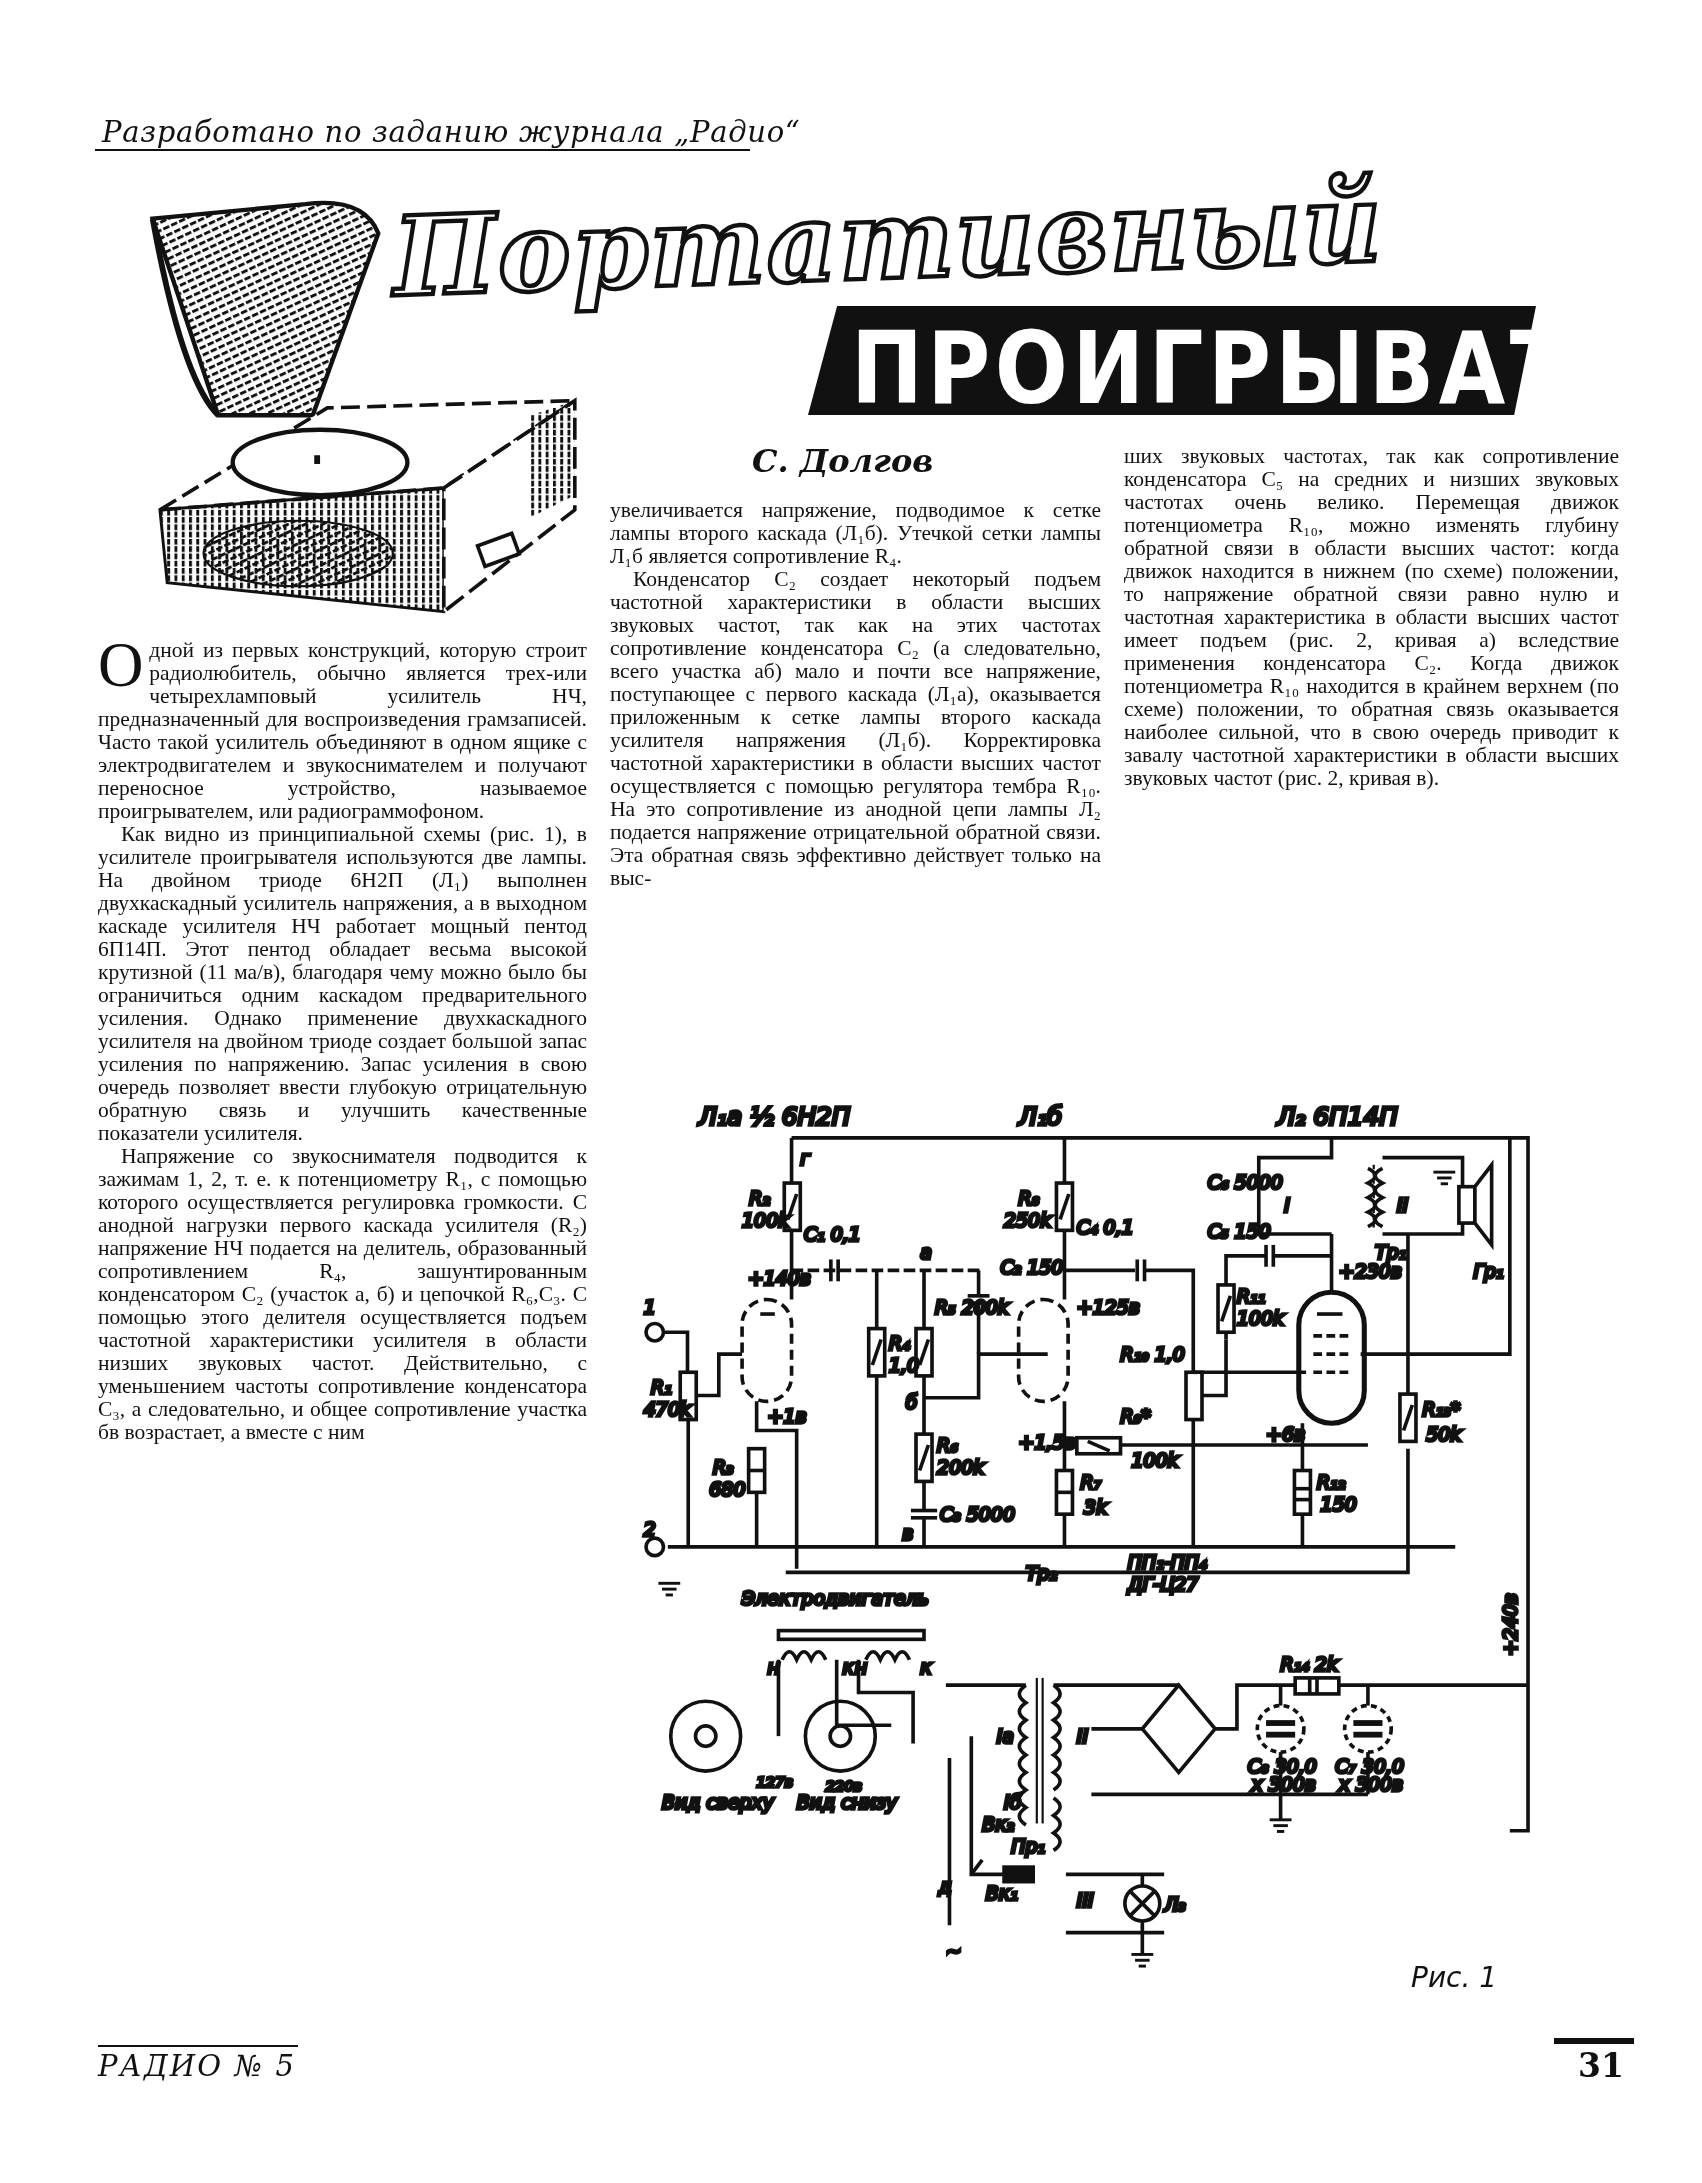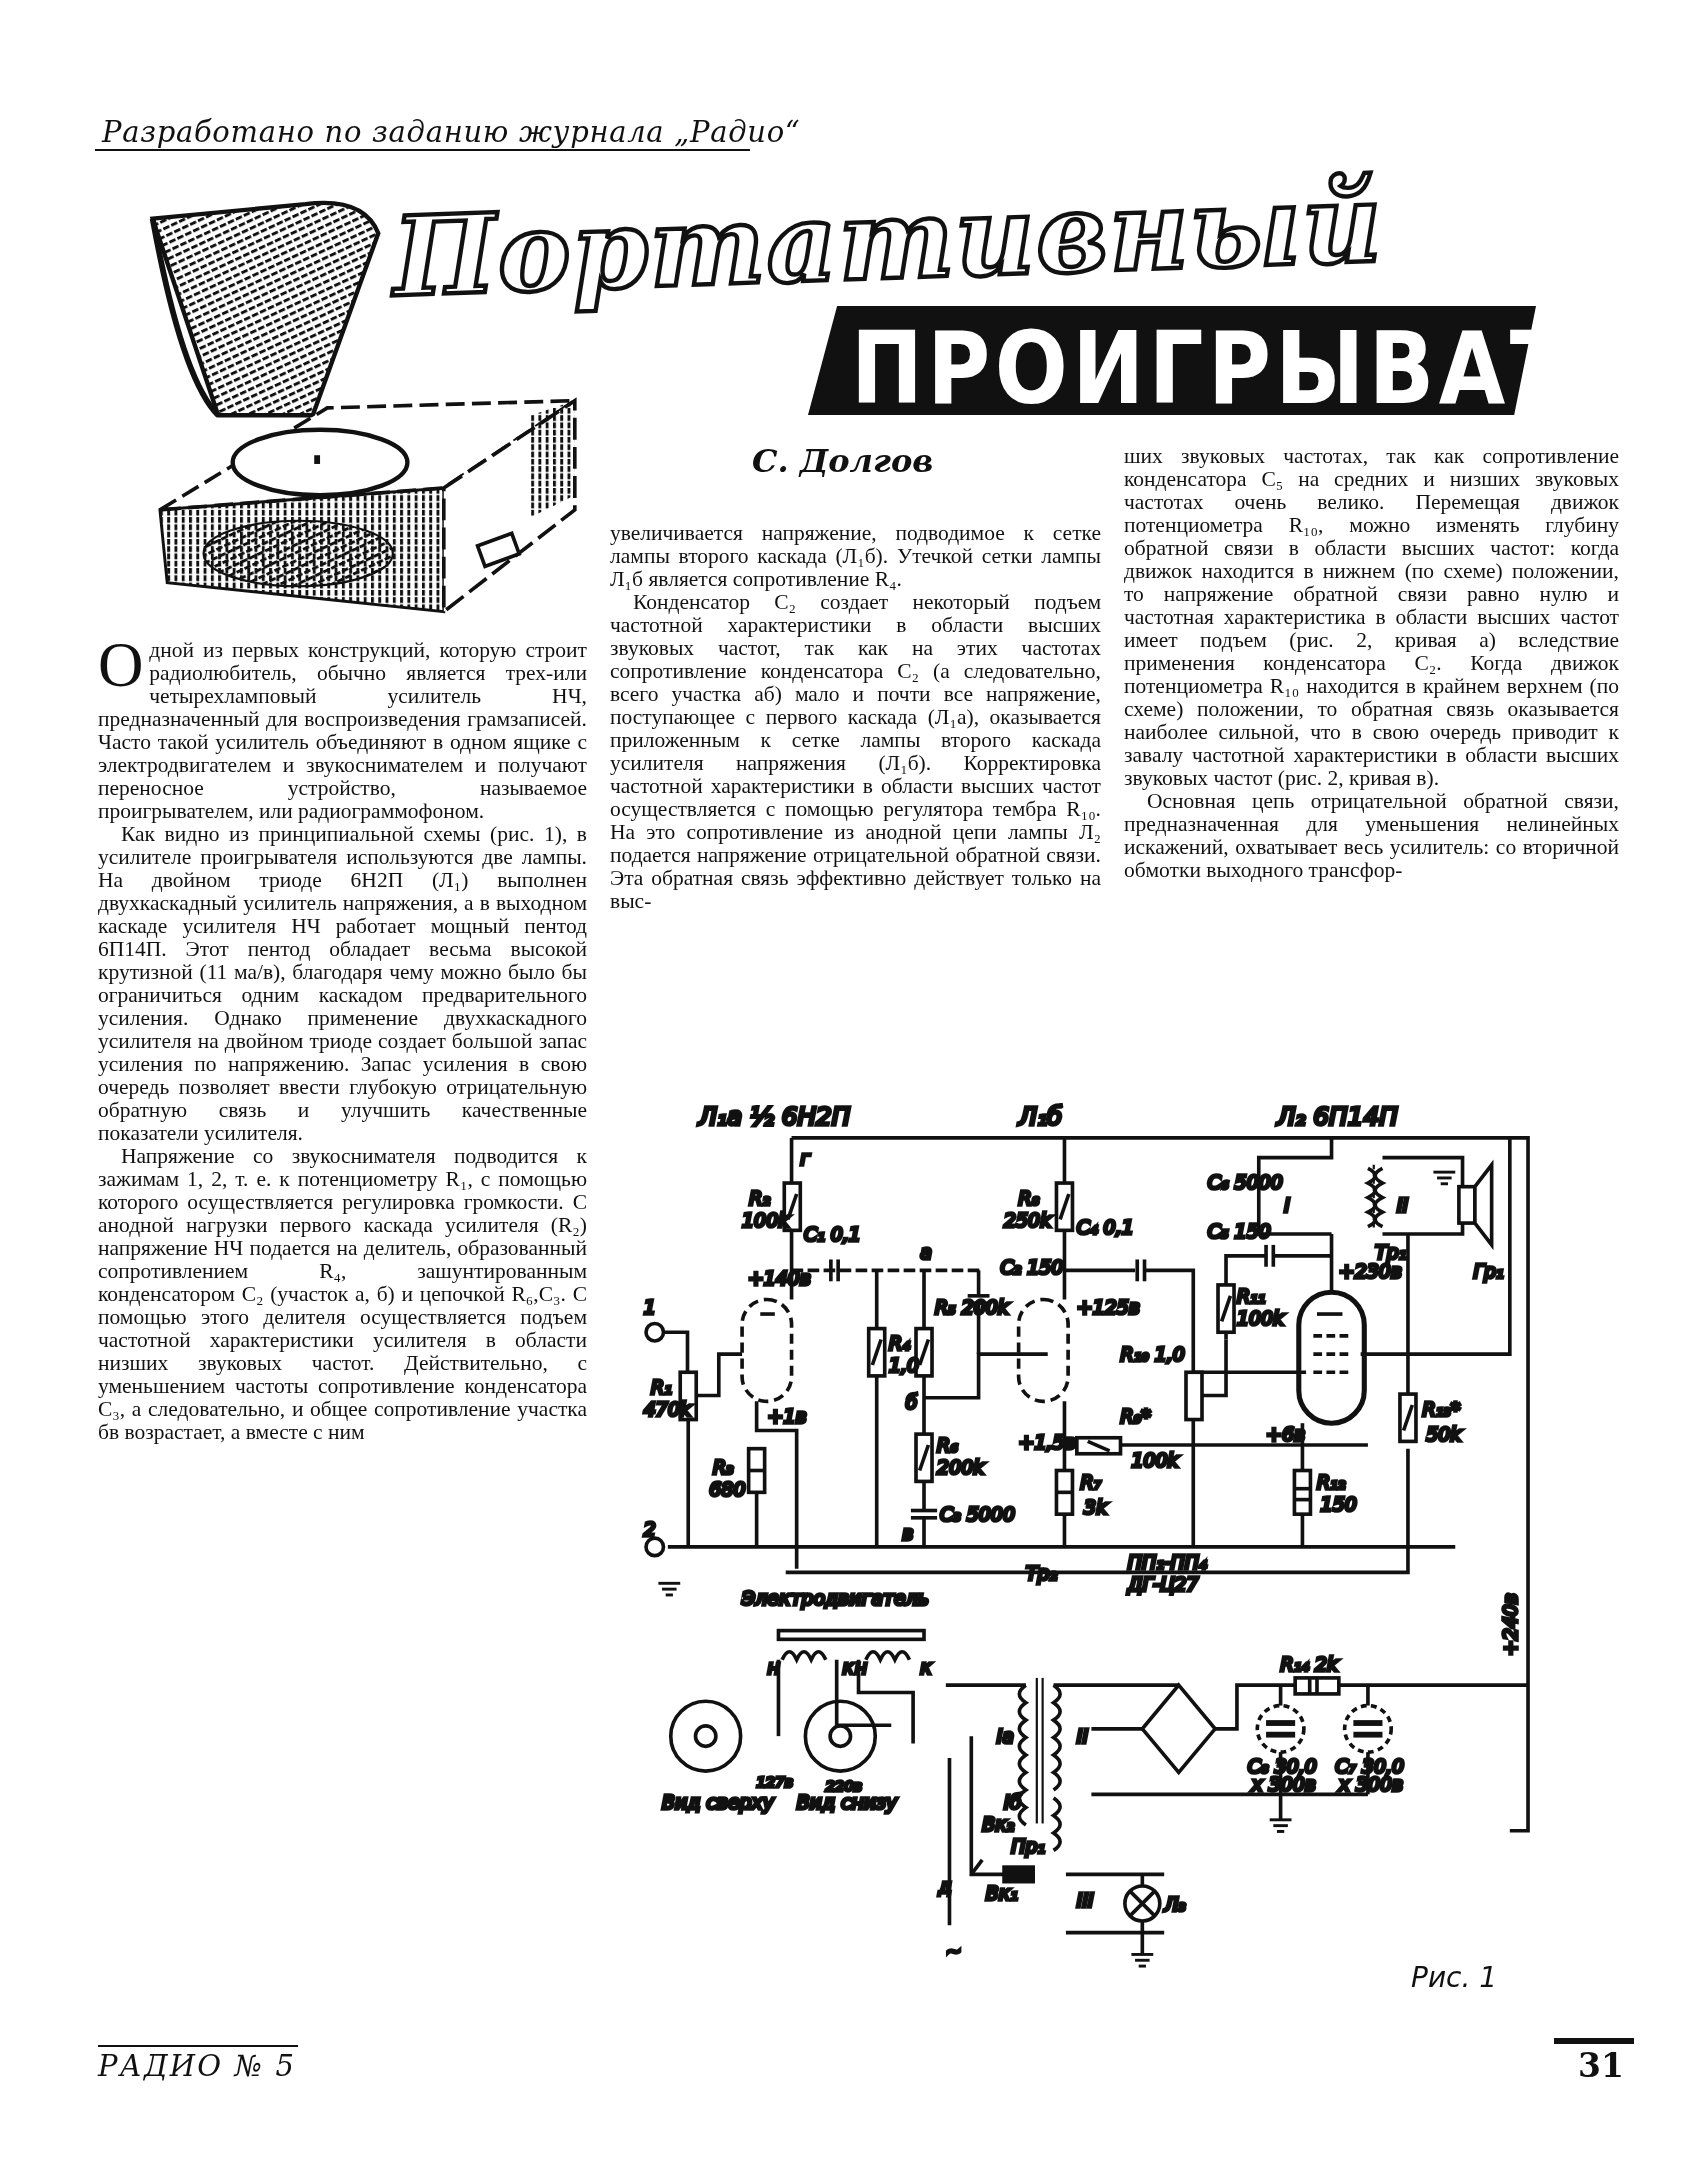--- a/index.html
+++ b/index.html
@@ -9,21 +9,21 @@
   .kicker-rule{left:95px;top:149px;width:655px;height:2.2px;background:#111;}
   .title-script{left:393px;top:186px;font-family:"DejaVu Serif",serif;font-style:italic;font-weight:bold;font-size:109px;color:#fff;-webkit-text-stroke:4.4px #111;letter-spacing:1.5px;line-height:1;transform:rotate(-2deg);}
   .title-banner{left:808px;top:306px;width:728px;height:109px;background:#111;clip-path:polygon(4% 0,100% 0,97% 100%,0 100%);}
   .title-block{left:851px;top:314px;font-family:"DejaVu Sans",sans-serif;font-weight:bold;font-size:86px;color:#fff;letter-spacing:4.4px;line-height:1.1;transform:scaleY(1.15);transform-origin:top left;}
   .illus{left:138px;top:175px;width:466px;height:444px;}
   .author{left:752px;top:442px;font-style:italic;font-weight:bold;font-size:32px;font-family:"DejaVu Serif",serif;}
   .col{font-size:21.5px;line-height:23px;text-align:justify;hyphens:manual;}
   .col p{margin:0;text-indent:23px;}
   .col p.noind{text-indent:0;}
   .col1{left:98px;top:639px;width:489px;}
-  .col2{left:610px;top:499px;width:491px;margin-top:23px;}
+  .col2{left:610px;top:499px;width:491px;}
   .col3{left:1124px;top:445px;width:495px;}
   .dropcap{float:left;font-size:63px;line-height:48px;margin:1.5px 5.8px 0 0;}
   .schem{left:640px;top:1103px;width:961px;height:866px;}
   .caption{left:1411px;top:1961px;font-style:italic;font-size:28px;font-family:"DejaVu Sans",sans-serif;}
   .footer-rule{left:98px;top:2045px;width:200px;height:2.2px;background:#111;}
   .footer{left:98px;top:2049px;font-style:italic;font-size:29px;font-family:"DejaVu Serif",serif;letter-spacing:2.2px;}
   .pnum-rule{left:1554px;top:2038px;width:80px;height:5.8px;background:#111;}
   .pnum{left:1578px;top:2046px;font-weight:bold;font-size:33px;font-family:"DejaVu Serif",serif;text-align:center;}
   svg text{font-family:"DejaVu Sans",sans-serif;font-style:italic;fill:#111;}
 </style>
@@ -70,21 +70,20 @@
   <p>Напряжение со звукоснимателя подводится к зажимам 1, 2, т. е. к потенциометру R₁, с помощью которого осуществляется регулировка громкости. С анодной нагрузки первого каскада усилителя (R₂) напряжение НЧ подается на делитель, образованный сопротивлением R₄, зашунтированным конденсатором C₂ (участок а, б) и цепочкой R₆,C₃. С помощью этого делителя осуществляется подъем частотной характеристики усилителя в области низших звуковых частот. Действительно, с уменьшением частоты сопротивление конденсатора C₃, а следовательно, и общее сопротивление участка бв возрастает, а вместе с ним</p>
 </div>
 
 <div class="abs col col2">
   <p class="noind">увеличивается напряжение, подводимое к сетке лампы второго каскада (Л₁б). Утечкой сетки лампы Л₁б является сопротивление R₄.</p>
   <p>Конденсатор C₂ создает некоторый подъем частотной характеристики в области высших звуковых частот, так как на этих частотах сопротивление конденсатора C₂ (а следовательно, всего участка аб) мало и почти все напряжение, поступающее с первого каскада (Л₁а), оказывается приложенным к сетке лампы второго каскада усилителя напряжения (Л₁б). Корректировка частотной характеристики в области высших частот осуществляется с помощью регулятора тембра R₁₀. На это сопротивление из анодной цепи лампы Л₂ подается напряжение отрицательной обратной связи. Эта обратная связь эффективно действует только на выс-</p>
 </div>
 
 <div class="abs col col3">
   <p class="noind">ших звуковых частотах, так как сопротивление конденсатора C₅ на средних и низших звуковых частотах очень велико. Перемещая движок потенциометра R₁₀, можно изменять глубину обратной связи в области высших частот: когда движок находится в нижнем (по схеме) положении, то напряжение обратной связи равно нулю и частотная характеристика в области высших частот имеет подъем (рис. 2, кривая а) вследствие применения конденсатора C₂. Когда движок потенциометра R₁₀ находится в крайнем верхнем (по схеме) положении, то обратная связь оказывается наиболее сильной, что в свою очередь приводит к завалу частотной характеристики в области высших звуковых частот (рис. 2, кривая в).</p>
-  <p>Основная цепь отрицательной обратной связи, предназначенная для уменьшения нелинейных искажений, охватывает весь усилитель: со вторичной обмотки выходного трансфор-</p>
 </div>
 
 <svg class="abs schem" viewBox="0 0 1320 1190" stroke="#111" fill="none" stroke-width="5">
 
   <polyline points="208,48 1220,48 1220,1000 1195,1000"></polyline>
 
   <polyline points="38,610 1120,610"></polyline>
   <polyline points="200,645 1055,645 1055,475"></polyline>
 
   <circle cx="20" cy="315" r="12" fill="#fff"></circle>

